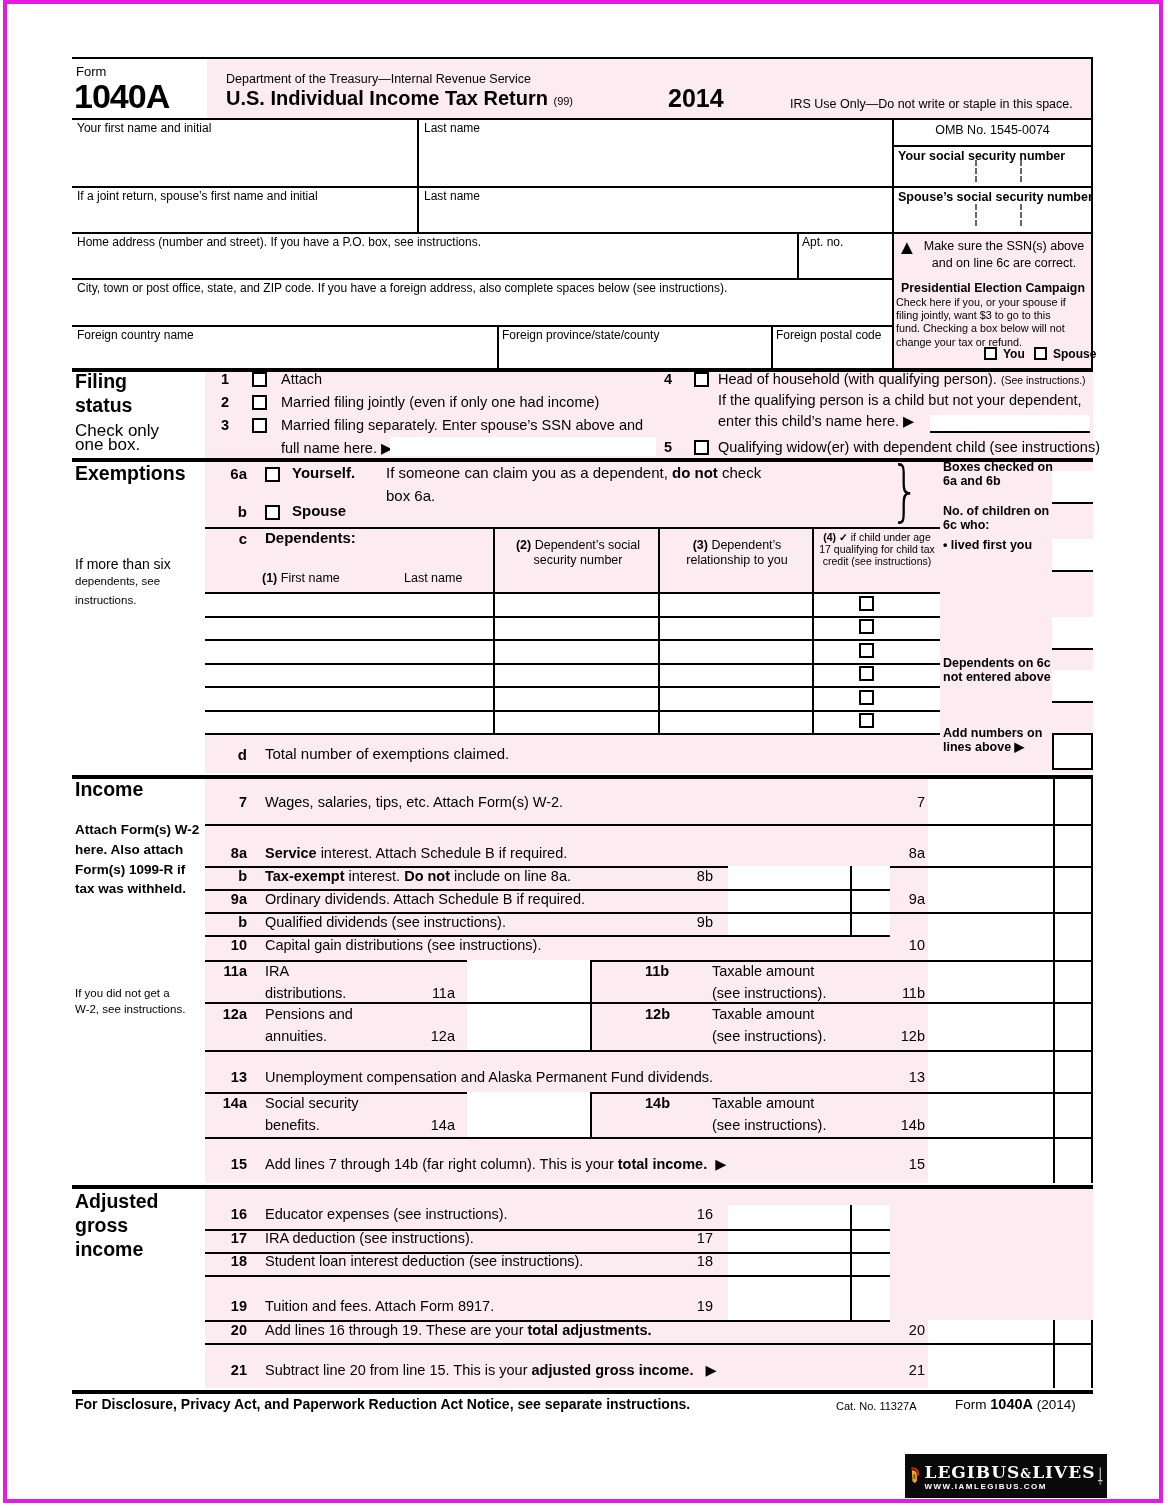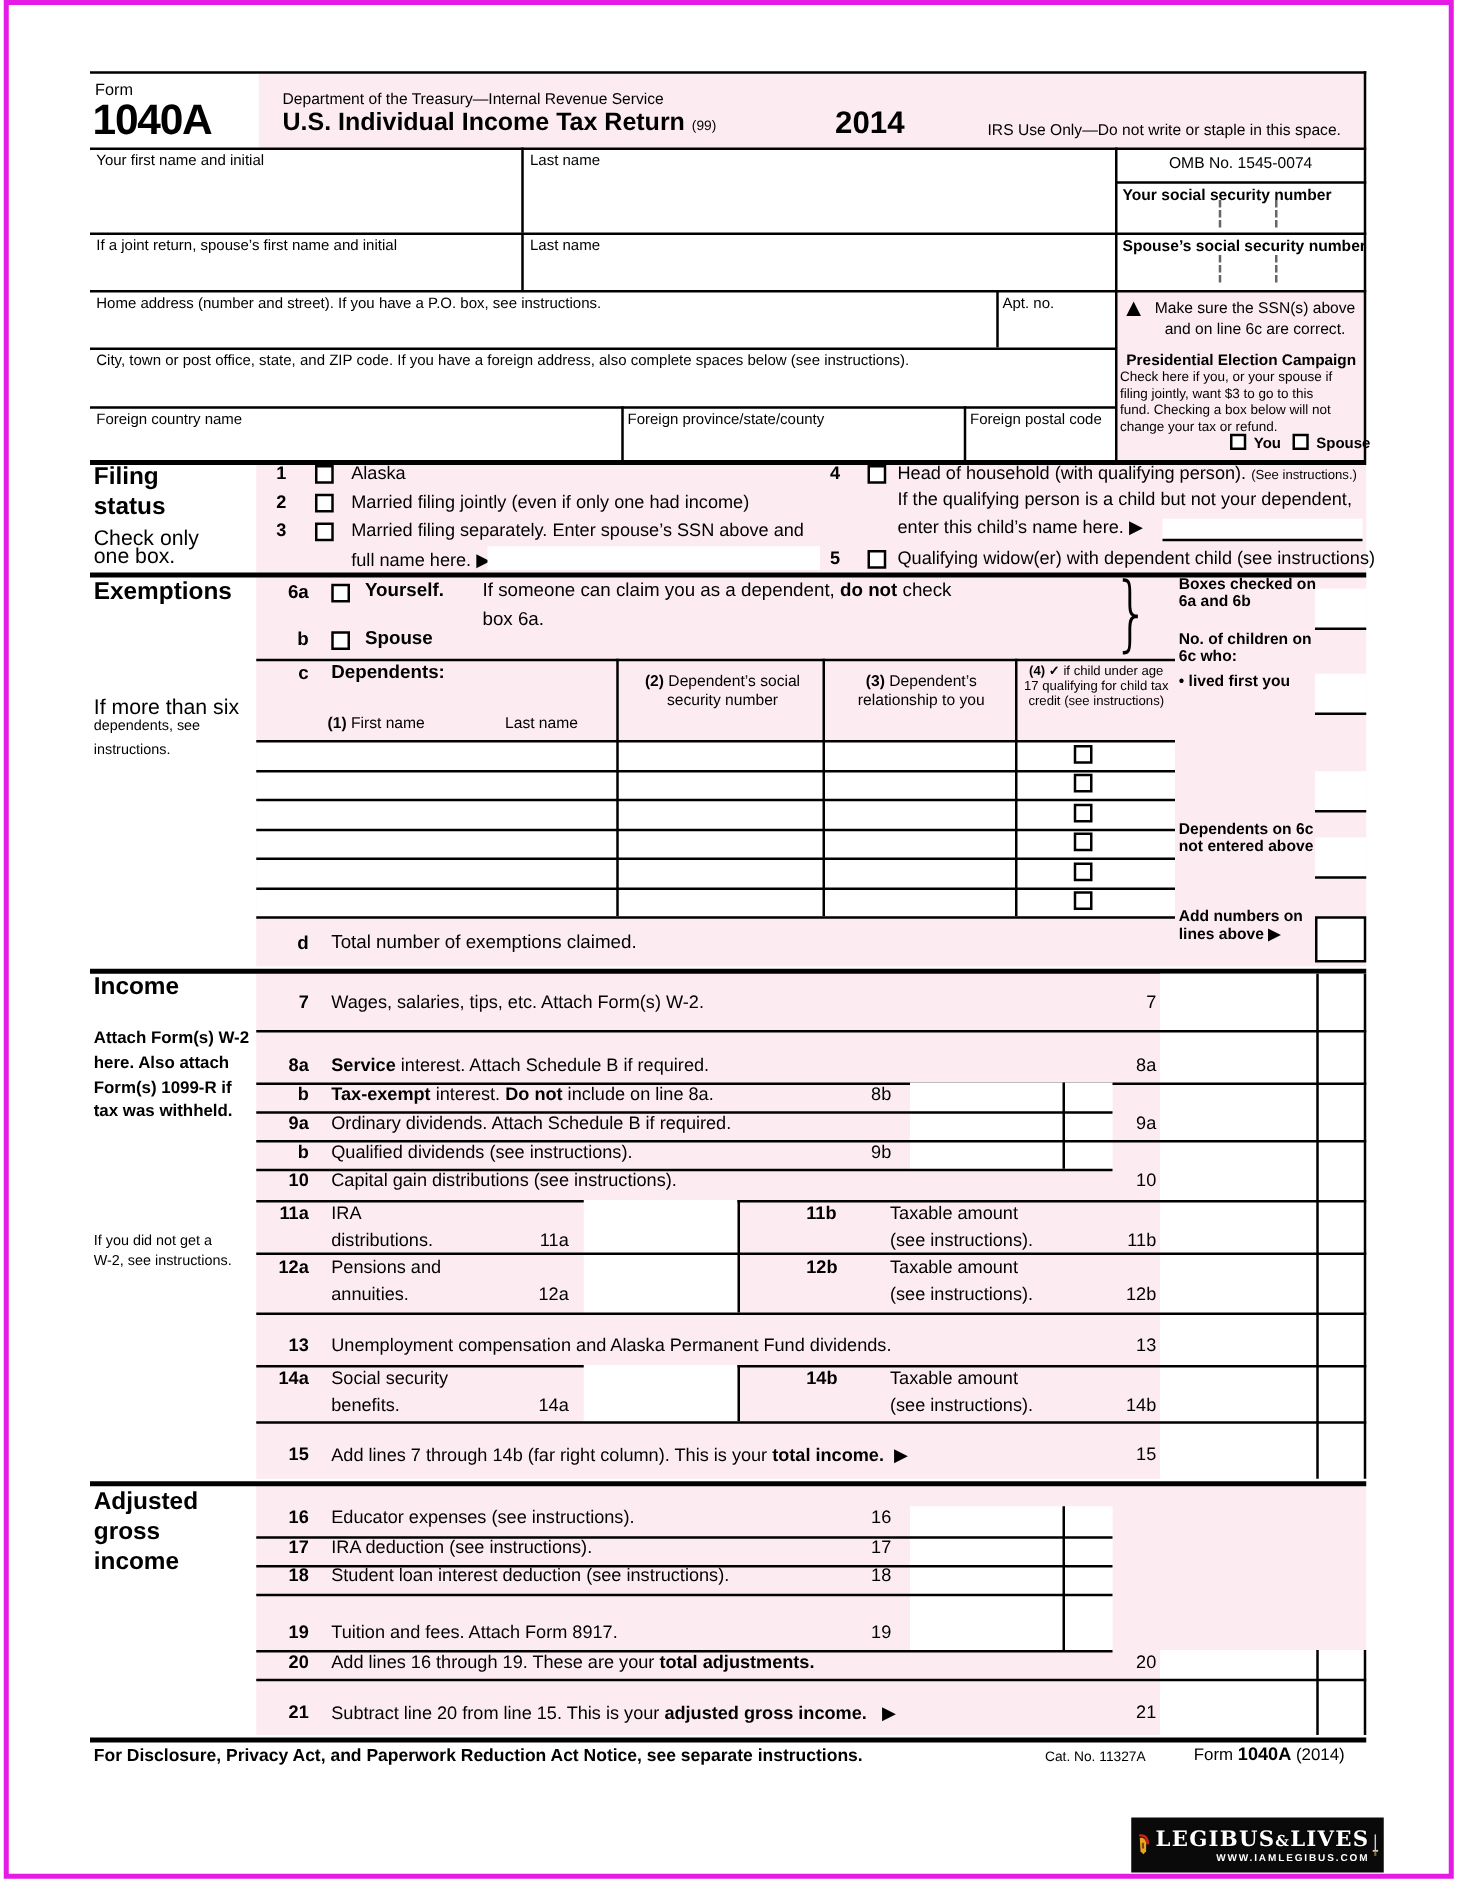--- a/index.html
+++ b/index.html
@@ -26,21 +26,21 @@
   .num { position:absolute; width:44px; text-align:right; font-weight:bold; font-size:14.5px; }
   .rlab{ position:absolute; width:55px; text-align:right; font-size:14.5px; }
   .ilab{ position:absolute; width:45px; text-align:right; font-size:14.5px; }
   .side{ position:absolute; width:110px; font-size:12.5px; font-weight:bold; line-height:13.8px; }
   .sbox{ position:absolute; left:1052px; width:41px; height:33px; background:#fff; border-bottom:2px solid #000; }
   .hdr { position:absolute; text-align:center; font-size:12.5px; line-height:15px; }
   .brace{ position:absolute; font-size:66px; font-weight:200; font-family:"DejaVu Sans",sans-serif; transform:scaleX(.7); }
   .border{ position:absolute; left:3px; top:0; width:1160px; height:1503px; border:4px solid #e51ae5; }
   .logo{ position:absolute; left:905px; top:1454px; width:202px; height:44px; background:#0a0a0a;
          display:flex; align-items:center; padding:2px 4px; gap:3px; }
-  .logo-txt{ flex:1; text-align:right; color:#fff; }
+  .logo-txt{ flex:1; text-align:left; color:#fff; }
   .logo-main{ font-family:"DejaVu Serif", serif; font-weight:bold; font-size:17px; letter-spacing:1px;
               white-space:nowrap; text-shadow:0 0 2px #000; }
   .logo-sub { font-size:8px; font-weight:bold; letter-spacing:1.5px; white-space:nowrap; }
 </style>
 </head>
 <body>
 
 <div class="pg">
 
   <i class="pink" style="left:207px;top:59px;width:886px;height:59px;background:#fcecf1"></i>
@@ -118,21 +118,21 @@
   <div class="ab b" style="left:1053px;top:347px;font-size:12px">Spouse</div>
 
   <i class="hl hl4" style="left:72px;top:368px;width:1021px"></i>
   <div class="h19" style="left:75px;top:370px">Filing</div>
   <div class="h19" style="left:75px;top:394px">status</div>
   <div class="sm" style="left:75px;top:421px">Check only</div>
   <div class="sm" style="left:75px;top:435px">one box.</div>
 
   <div class="num" style="left:205px;top:371px;width:24px">1</div>
   <span class="cb" style="left:252px;top:372px"></span>
-  <div class="t14" style="left:281px;top:371px">Alaska</div>
+  <div class="t14" style="left:281px;top:371px">Attach</div>
 
   <div class="num" style="left:205px;top:394px;width:24px">2</div>
   <span class="cb" style="left:252px;top:395px"></span>
   <div class="t14" style="left:281px;top:394px">Married filing jointly (even if only one had income)</div>
 
   <div class="num" style="left:205px;top:417px;width:24px">3</div>
   <span class="cb" style="left:252px;top:418px"></span>
   <div class="t14" style="left:281px;top:417px">Married filing separately. Enter spouse’s SSN above and</div>
   <div class="t14" style="left:281px;top:440px">full name here. ▶</div>
   <div class="wht" style="left:390px;top:437px;width:266px;height:19px"></div>
@@ -143,21 +143,21 @@
   <div class="t14" style="left:718px;top:392px">If the qualifying person is a child but not your dependent,</div>
   <div class="t14" style="left:718px;top:413px">enter this child’s name here. ▶</div>
   <div class="ent" style="left:930px;top:415px;width:160px;height:18px"></div>
 
   <div class="num" style="left:648px;top:439px;width:24px">5</div>
   <span class="cb" style="left:694px;top:440px"></span>
   <div class="t14" style="left:718px;top:439px">Qualifying widow(er) with dependent child (see instructions)</div>
 
   <i class="hl hl4" style="left:72px;top:458px;width:1021px"></i>
   <div class="h19" style="left:75px;top:462px">Exemptions</div>
-  <div class="sm" style="left:75px;top:556px;font-size:17px">If more than six</div>
+  <div class="sm" style="left:75px;top:556px;font-size:14px">If more than six</div>
   <div class="sm" style="left:75px;top:575px;font-size:11.5px">dependents, see</div>
   <div class="sm" style="left:75px;top:594px;font-size:11.5px">instructions.</div>
 
   <div class="num" style="left:203px;top:465px;font-size:15px">6a</div>
   <span class="cb" style="left:265px;top:467px"></span>
   <div class="t15 b" style="left:292px;top:464px">Yourself.</div>
   <div class="t15" style="left:386px;top:464px"><span>If someone can claim you as a dependent, </span><b>do not</b><span> check</span></div>
   <div class="t15" style="left:386px;top:487px">box 6a.</div>
   <div class="num" style="left:203px;top:503px;font-size:15px">b</div>
   <span class="cb" style="left:265px;top:505px"></span>

